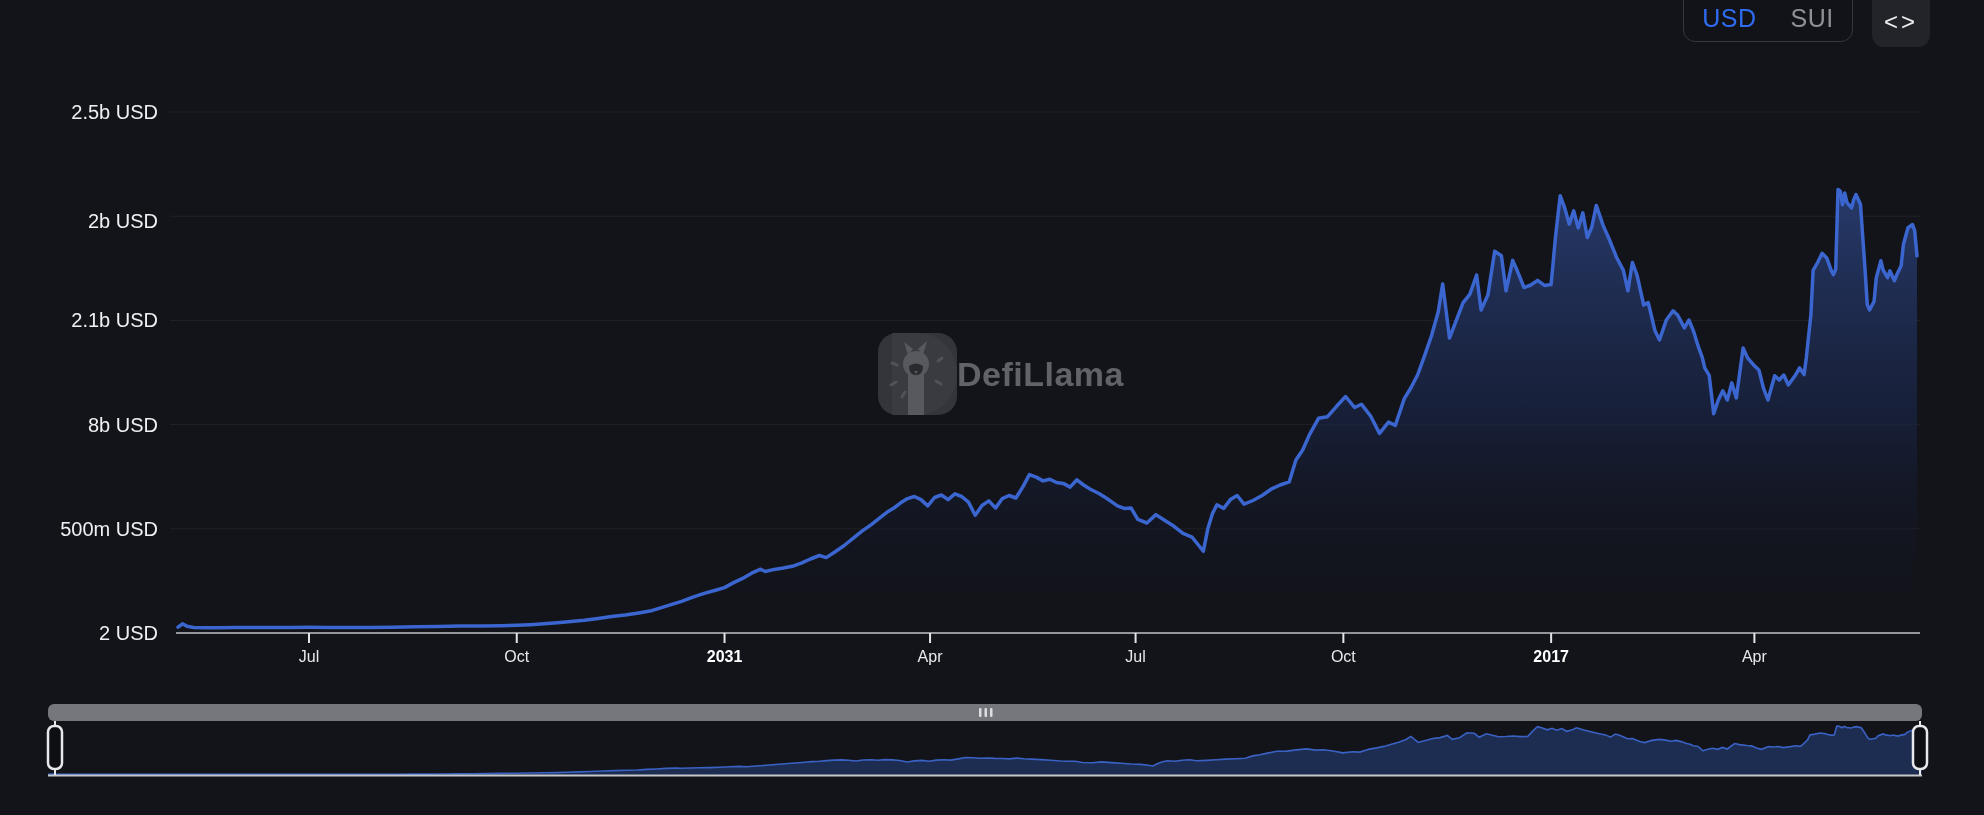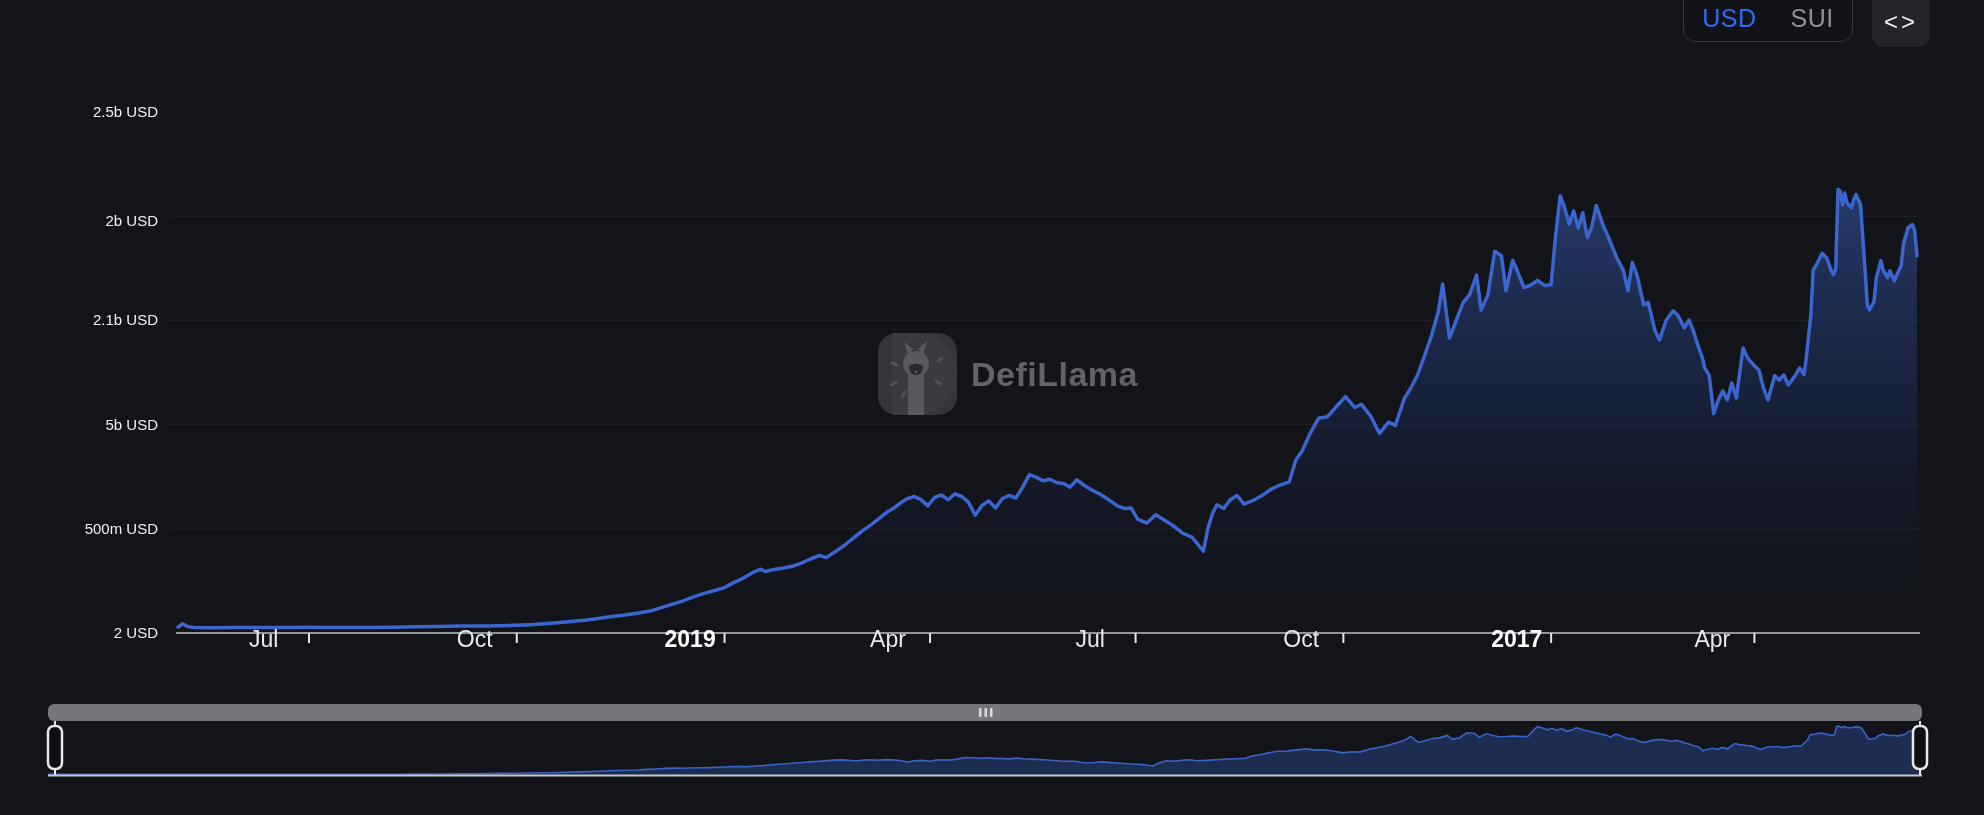--- a/index.html
+++ b/index.html
@@ -7,25 +7,25 @@
   #stage{position:relative;width:1984px;height:815px;background:#13141a;}
   
   #currency-toggle{position:absolute;left:1683px;top:-16px;width:170px;height:58px;
     border:1.5px solid #35373c;border-radius:12px;background:rgba(18,19,24,.55);
     display:flex;align-items:center;justify-content:center;gap:34px;box-sizing:border-box;}
   .tg-opt{font-size:25px;font-weight:500;letter-spacing:.5px;cursor:pointer;line-height:1;padding-top:10px;}
   #embed-btn{position:absolute;left:1872px;top:-16px;width:58px;height:63px;border-radius:12px;
     background:#232429;display:flex;align-items:center;justify-content:center;cursor:pointer;}
   #embed-btn span{color:#eef0f2;font-size:24px;letter-spacing:3px;padding-top:12px;line-height:1;}
   
-  .ylab{position:absolute;left:0;width:158px;text-align:right;font-size:15px;color:#eff0f2;height:28px;line-height:28px;}
-  .xlab{position:absolute;top:626px;width:120px;margin-left:-60px;font-size:23px;color:#e8e9ec;}
+  .ylab{position:absolute;left:0;width:158px;text-align:right;font-size:20px;color:#eff0f2;height:28px;line-height:28px;}
+  .xlab{position:absolute;top:648px;width:120px;margin-left:-60px;text-align:center;font-size:16px;color:#e8e9ec;}
   .xlab.bold{font-weight:bold;color:#ffffff;}
   
-  #watermark{position:absolute;left:878px;top:333px;display:flex;align-items:center;gap:14px;opacity:.95;}
+  #watermark{position:absolute;left:878px;top:333px;display:flex;align-items:center;opacity:.95;}
   #wm-text{font-size:34px;font-weight:bold;color:#66686e;letter-spacing:.5px;}
   svg{display:block;}
   #main-svg{position:absolute;left:0;top:0;}
   #brush-svg{position:absolute;left:0;top:704px;}
 </style>
 </head>
 <body>
 
 <div id="stage">
 
@@ -56,26 +56,26 @@
         <line x1="1343.3558441558441" x2="1343.3558441558441" y1="633" y2="643" stroke="#e3e4e7" stroke-width="2"></line>
         <line x1="1551.1324675324674" x2="1551.1324675324674" y1="633" y2="643" stroke="#e3e4e7" stroke-width="2"></line>
         <line x1="1754.3922077922077" x2="1754.3922077922077" y1="633" y2="643" stroke="#e3e4e7" stroke-width="2"></line>
       </g>
   </svg>
 
   <div id="plot-labels">
       <div class="ylab" style="top: 98px;">2.5b USD</div>
       <div class="ylab" style="top: 207px;">2b USD</div>
       <div class="ylab" style="top: 306.4px;">2.1b USD</div>
-      <div class="ylab" style="top: 410.6px;">5b USD</div>
+      <div class="ylab" style="top: 410.6px;">8b USD</div>
       <div class="ylab" style="top: 514.8px;">500m USD</div>
       <div class="ylab" style="top: 619px;">2 USD</div>
       <div class="xlab" style="left: 308.99px;">Jul</div>
       <div class="xlab" style="left: 516.766px;">Oct</div>
-      <div class="xlab bold" style="left: 724.543px;">2019</div>
+      <div class="xlab bold" style="left: 724.543px;">2031</div>
       <div class="xlab" style="left: 930.061px;">Apr</div>
       <div class="xlab" style="left: 1135.58px;">Jul</div>
       <div class="xlab" style="left: 1343.36px;">Oct</div>
       <div class="xlab bold" style="left: 1551.13px;">2017</div>
       <div class="xlab" style="left: 1754.39px;">Apr</div>
     </div>
 
   <div id="watermark">
     <svg width="79" height="82" viewBox="0 0 79 82">
       <rect x="0" y="0" width="79" height="82" rx="19" fill="#35373c"></rect>

